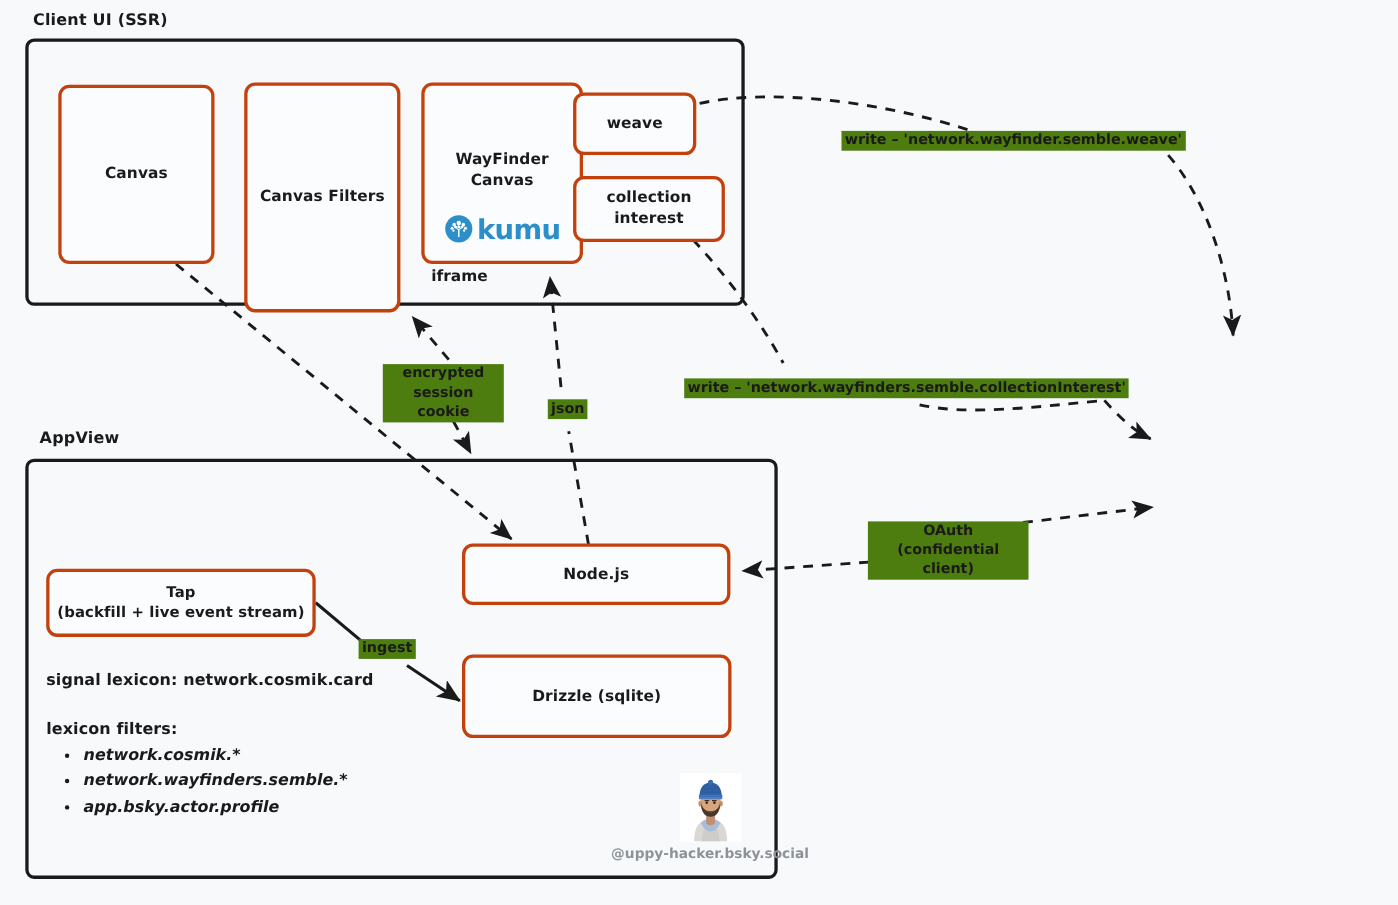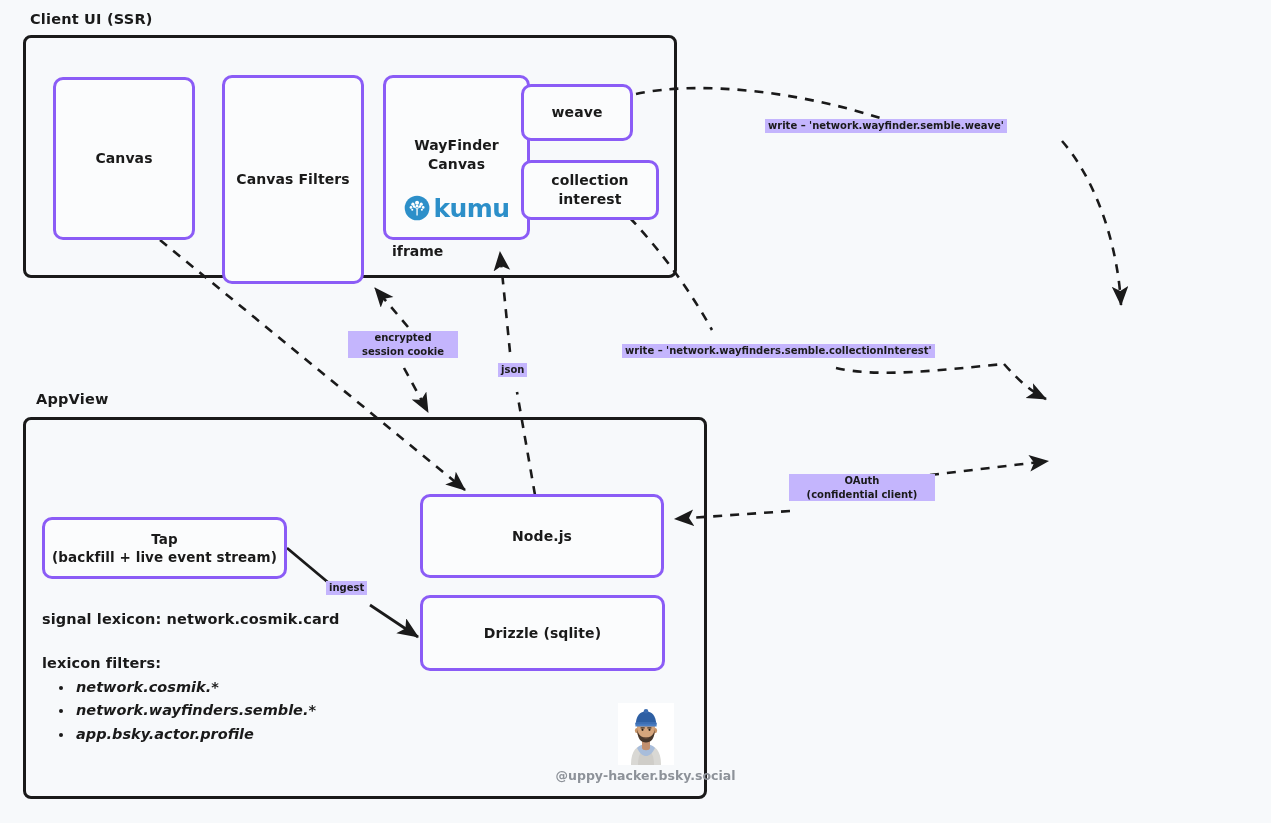--- a/index.html
+++ b/index.html
@@ -12,21 +12,21 @@
     position:relative;
   }
   #canvas{position:absolute;left:0;top:0;width:1271px;height:823px;}
 
   svg.layer{position:absolute;left:0;top:0;width:1271px;height:823px;pointer-events:none;}
 
   .node{
     position:absolute;
     box-sizing:border-box;
     background:#fbfcfd;
-    border:3px solid #8b5cf6;
+    border:3px solid #c2410c;
     border-radius:10px;
     display:flex;
     align-items:center;
     justify-content:center;
     flex-direction:column;
     text-align:center;
     color:#1a1a1a;
   }
   .group{
     position:absolute;
@@ -46,27 +46,27 @@
   .nlabel{
     font-size:14px;
     font-weight:600;
     line-height:1.35;
     letter-spacing:.1px;
     white-space:pre-line;
   }
   .nlabel.sm{font-size:13.5px;}
   .edge-label{
     position:absolute;
-    font-size:10px;
+    font-size:13px;
     font-weight:600;
     color:#1a1a1a;
     line-height:1.35;
     text-align:center;
     white-space:pre-line;
-    background:#c4b5fd;
+    background:#4d7c0f;
     padding:0 3px;
   }
   .free-text{
     position:absolute;
     font-size:14.5px;
     font-weight:700;
     color:#1a1a1a;
     white-space:nowrap;
     letter-spacing:.1px;
   }
@@ -223,21 +223,21 @@
 
   <div class="free-text" style="left:42px;top:611px;">signal lexicon: network.cosmik.card</div>
 
   <div class="free-text" style="left:42px;top:655px;">lexicon filters:</div>
   <ul class="filters" style="left:52px;top:676px;">
     <li>network.cosmik.*</li>
     <li>network.wayfinders.semble.*</li>
     <li>app.bsky.actor.profile</li>
   </ul>
 
-  <div class="node" style="left:420px;top:494px;width:244px;height:84px;">
+  <div class="node" style="left:420px;top:494px;width:244px;height:56px;">
     <span class="nlabel">Node.js</span>
   </div>
 
   <div class="node" style="left:420px;top:595px;width:245px;height:76px;">
     <span class="nlabel">Drizzle (sqlite)</span>
   </div>
 
   <div class="avatar-wrap" style="left:538px;top:703px;width:215px;">
     <svg class="avatar" viewBox="0 0 56 62">
       <rect x="0" y="0" width="56" height="62" fill="#ffffff"></rect>

